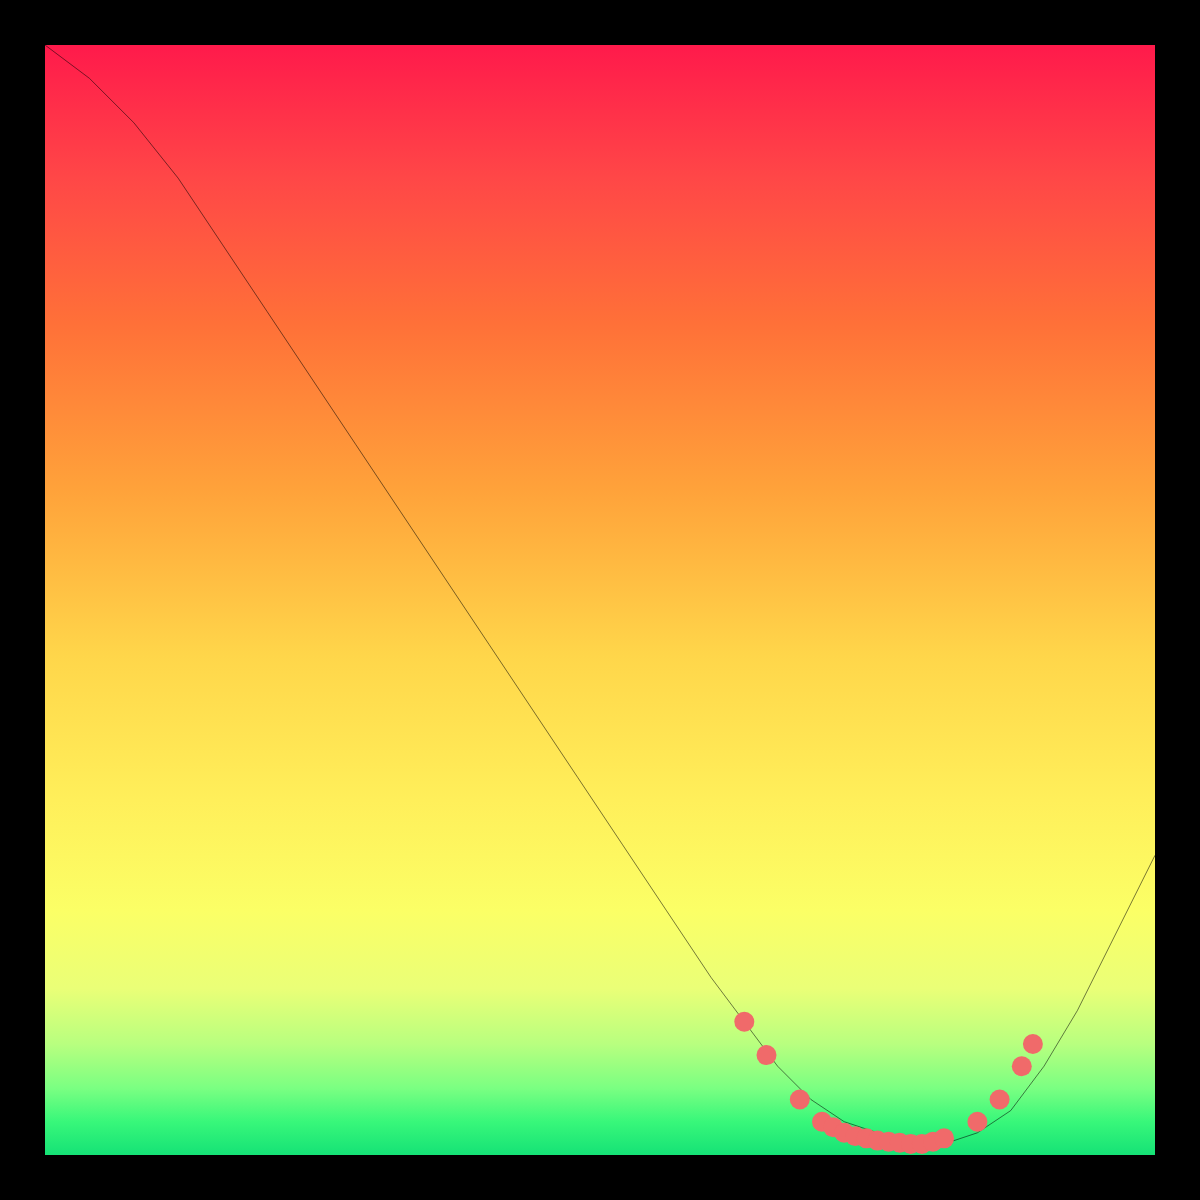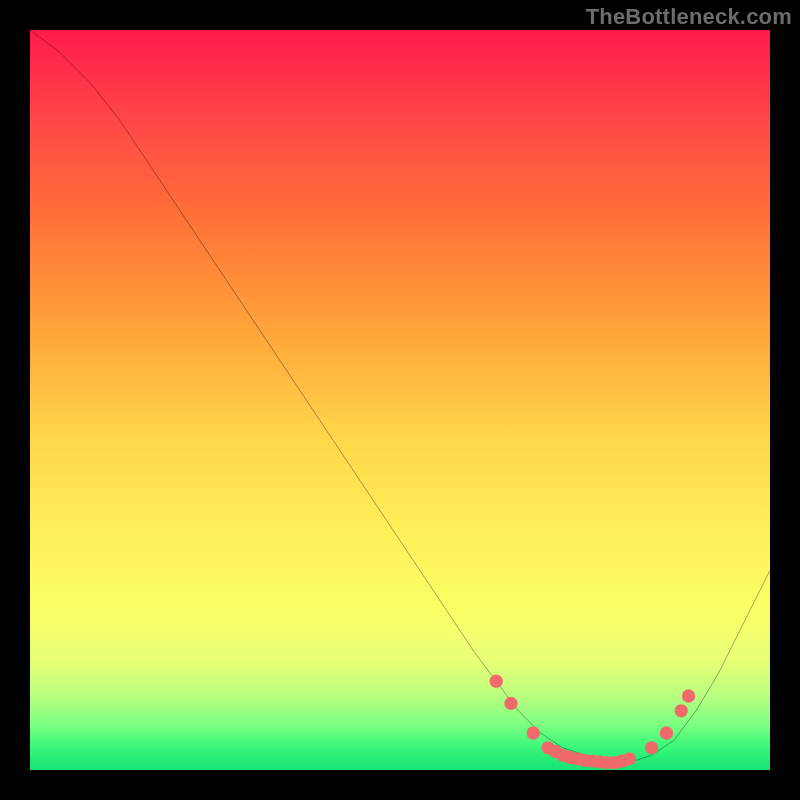--- a/index.html
+++ b/index.html
@@ -57,21 +57,20 @@
     font-size: 22px;
     font-weight: 600;
     letter-spacing: 0.2px;
     user-select: none;
   }
 </style>
 </head>
 <body>
 
 <div class="frame">
-  <div class="watermark">TheBottleneck.com</div>
 
   <div class="plot">
     <div class="gradient"></div>
     <svg class="curve" viewBox="0 0 100 100" preserveAspectRatio="none">
       <path id="curve-path" fill="none" stroke="#000" stroke-width="0.35" vector-effect="non-scaling-stroke" d="M0.00 0.00 L4.00 3.00 L8.00 7.00 L12.00 12.00 L16.00 18.00 L20.00 24.00 L24.00 30.00 L28.00 36.00 L32.00 42.00 L36.00 48.00 L40.00 54.00 L44.00 60.00 L48.00 66.00 L52.00 72.00 L56.00 78.00 L60.00 84.00 L63.00 88.00 L66.00 92.00 L69.00 95.00 L72.00 97.00 L75.00 98.00 L78.00 99.00 L81.00 99.00 L84.00 98.00 L87.00 96.00 L90.00 92.00 L93.00 87.00 L96.00 81.00 L100.00 73.00"></path>
       <g id="markers">
           <circle cx="63" cy="88" r="0.9" fill="#f06a6a"></circle>
           <circle cx="65" cy="91" r="0.9" fill="#f06a6a"></circle>
           <circle cx="68" cy="95" r="0.9" fill="#f06a6a"></circle>
           <circle cx="70" cy="97" r="0.9" fill="#f06a6a"></circle>

